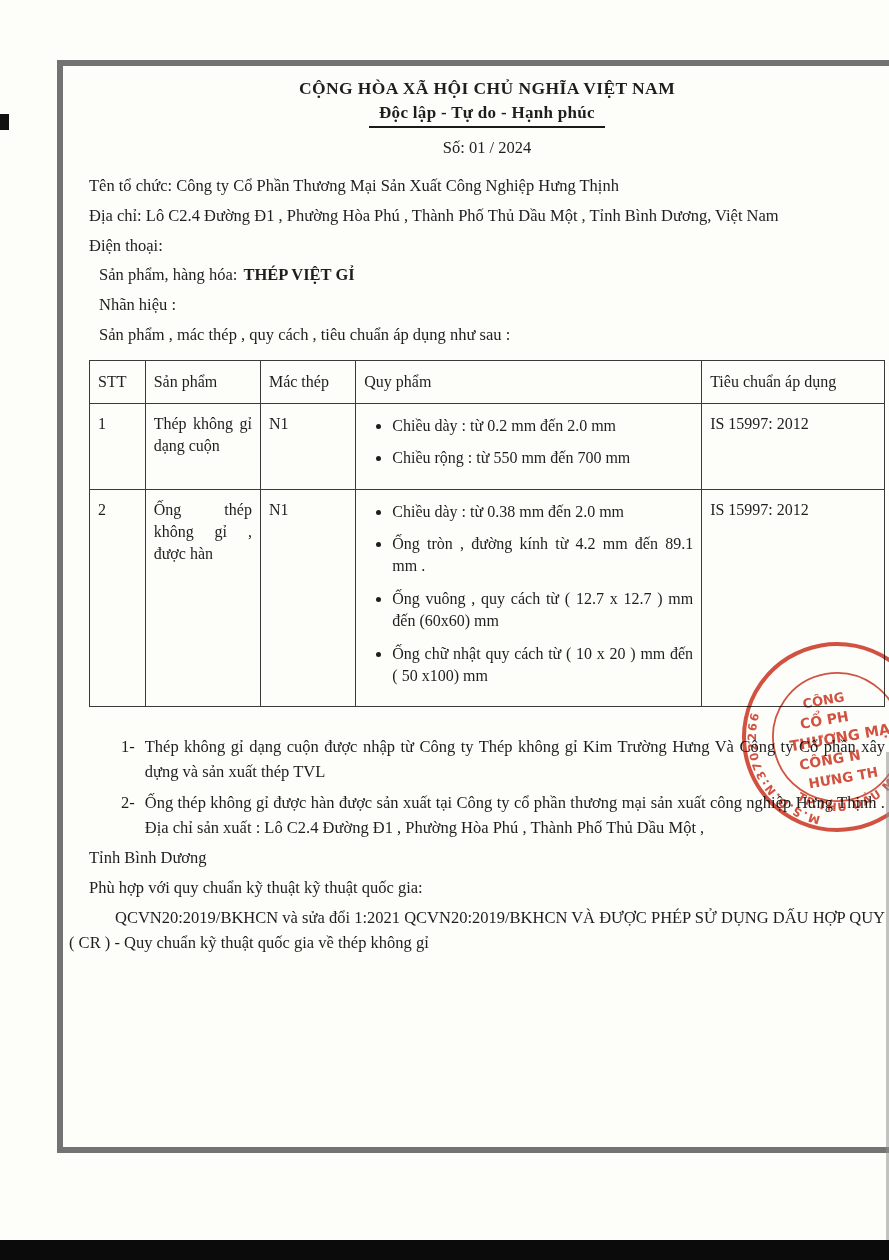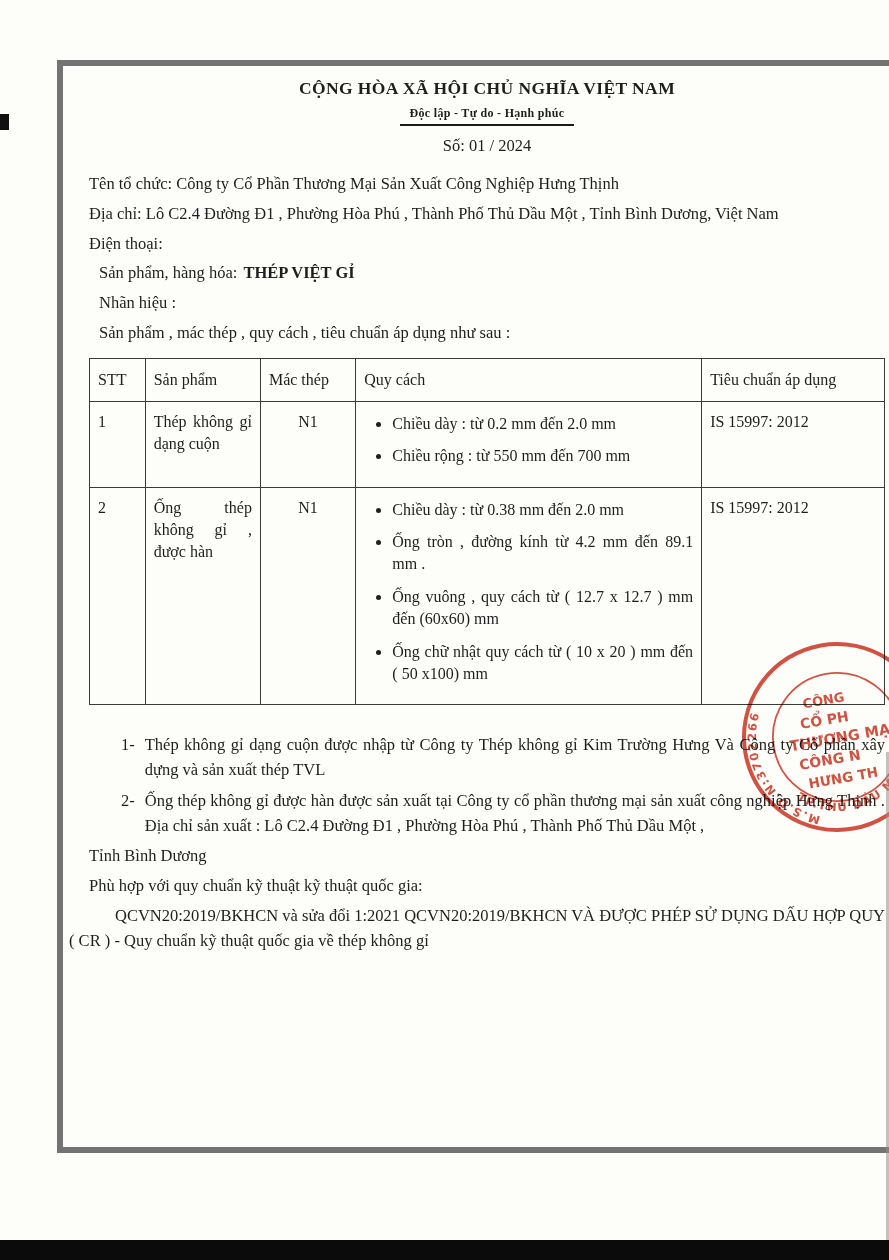--- a/index.html
+++ b/index.html
@@ -12,21 +12,21 @@
   .frame{
     position:absolute;left:57px;top:60px;width:860px;height:1093px;
     border:6px solid #737373;box-sizing:border-box;
     background:transparent;
   }
   .content{padding:12px 26px 0 26px;}
   .nat-header{text-align:center;}
   .nat-line1{font-weight:bold;font-size:17.5px;letter-spacing:.4px;}
   .nat-line2-wrap{margin-top:4px;}
   .nat-line2{
-    display:inline-block;font-weight:bold;font-size:12px;
+    display:inline-block;font-weight:bold;font-size:17px;
     border-bottom:2px solid #1a1a1a;padding:0 10px 3px 10px;letter-spacing:.3px;
   }
   .doc-title{text-align:center;font-weight:bold;font-size:22px;letter-spacing:.8px;margin-top:28px;}
   .doc-number{text-align:center;font-size:16.5px;margin-top:10px;margin-bottom:16px;}
   .para{font-size:16.5px;line-height:1.5;margin:5px 0;}
   .indent1{margin-left:10px;}
   .bold{font-weight:bold;margin-left:6px;}
   
   .spec-table{
     width:100%;border-collapse:collapse;margin-top:12px;
@@ -36,21 +36,21 @@
     border:1.5px solid #3a3a3a;vertical-align:top;
     padding:9px 8px;line-height:1.4;
   }
   .spec-table th{font-weight:normal;text-align:left;padding:10px 8px;}
   .col-stt{width:7%;}
   .col-sp{width:14.5%;}
   .col-mt{width:12%;}
   .col-qc{width:43.5%;}
   .col-tc{width:23%;}
   th.c-stt,td.c-stt{}
-  td.c-mt{text-align:center;}
+  td.c-mt{text-align:left;}
   td.c-sp{text-align:justify;}
   .qc-list{margin:2px 0 0 0;padding-left:28px;}
   .qc-list li{margin-bottom:10px;text-align:justify;}
   
   .notes{margin-top:28px;}
   .note-item{display:flex;gap:10px;margin:6px 0 6px 32px;font-size:16.5px;line-height:1.5;}
   .note-marker{flex:0 0 auto;}
   .note-text{text-align:justify;}
   .conformity{margin-left:-20px;text-indent:46px;text-align:justify;}
   
@@ -94,21 +94,21 @@
             <col class="col-sp">
             <col class="col-mt">
             <col class="col-qc">
             <col class="col-tc">
         </colgroup>
         <thead>
           <tr>
             <th class="c-stt">STT</th>
             <th>Sản phẩm</th>
             <th>Mác thép</th>
-            <th>Quy cách</th>
+            <th>Quy phẩm</th>
             <th>Tiêu chuẩn áp dụng</th>
           </tr>
         </thead>
         <tbody>
           <tr>
             <td class="c-stt">1</td>
             <td class="c-sp">Thép không gỉ dạng cuộn</td>
             <td class="c-mt">N1</td>
             <td>
               <ul class="qc-list">

